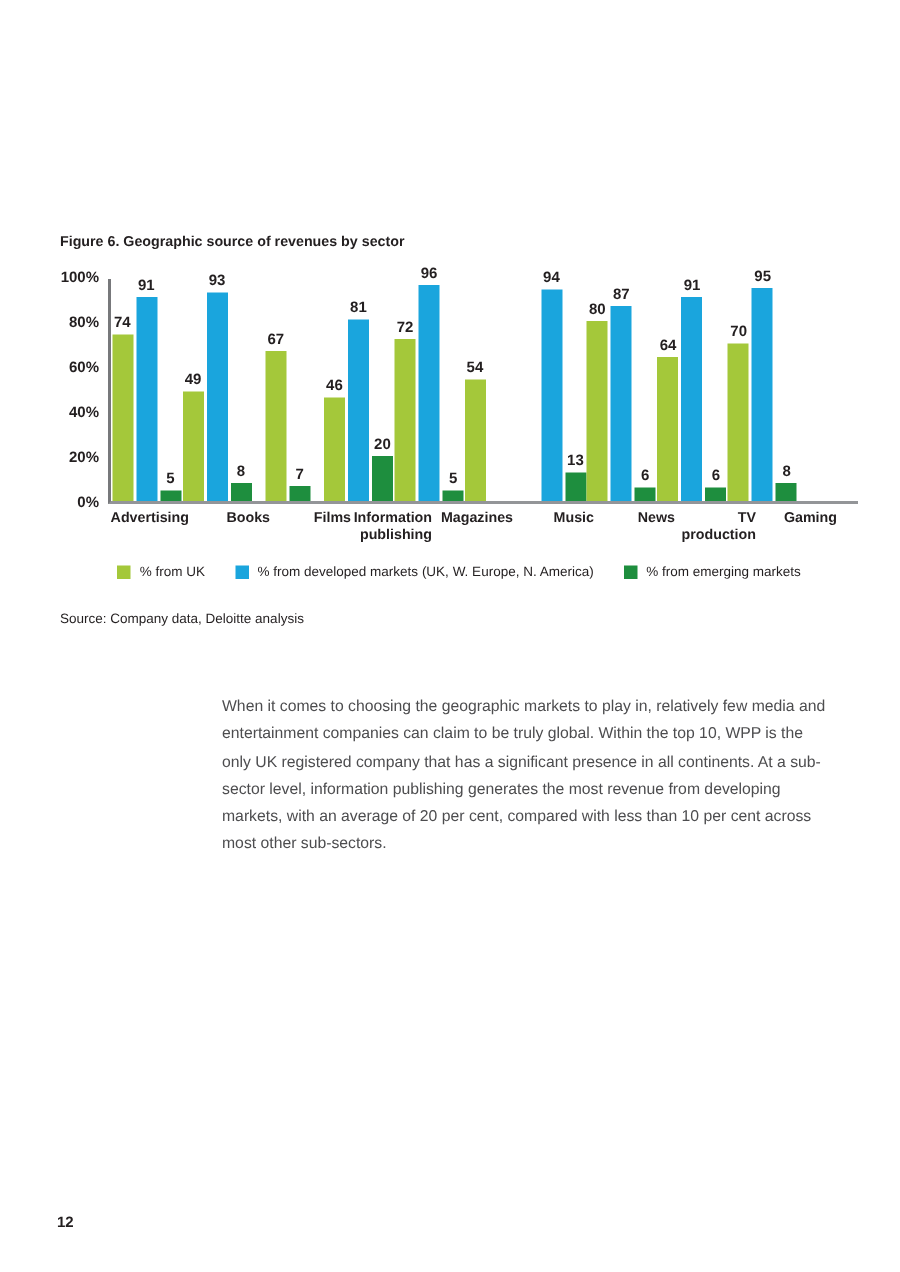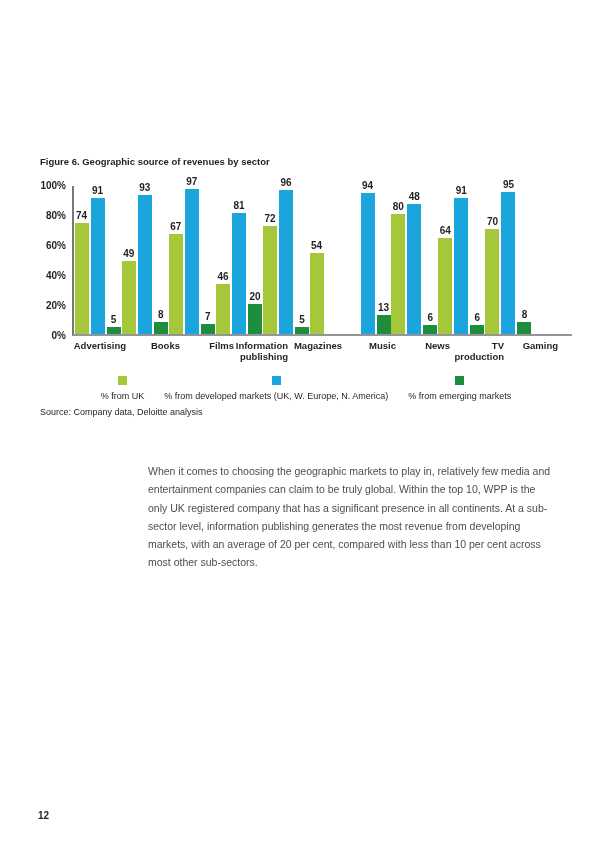--- a/index.html
+++ b/index.html
@@ -39,21 +39,21 @@
   }
   .x-slot { flex:1; display:flex; justify-content:center; }
   .x-label {
     width:54px; text-align:right; font-size:9.5px; font-weight:bold;
     color:#231f20; line-height:11px;
   }
   .legend {
     display:flex; justify-content:center; align-items:center;
     gap:20px; margin-top:14px;
   }
-  .legend-item { display:flex; align-items:center; gap:6px;flex-direction:column; }
+  .legend-item { display:flex; align-items:center; gap:6px; }
   .legend-swatch { width:9px; height:9px; flex:none; }
   .legend-label { font-size:9px; color:#231f20; white-space:nowrap; }
   .source-note {
     position:absolute; left:40px; top:407px; font-size:9px; color:#231f20;
   }
   .body-paragraph {
     position:absolute; left:148px; top:462px; width:404px;
     font-size:10.5px; line-height:18.3px; color:#4d4d4f;
   }
   .page-number {
@@ -98,29 +98,26 @@
               <span class="bval">93</span>
             </div>
             <div class="bar" style="height: 12px; background: rgb(30, 142, 62);">
               <span class="bval">8</span>
             </div>
           </div>
           <div class="group">
             <div class="bar" style="height: 100.5px; background: rgb(164, 200, 58);">
               <span class="bval">67</span>
             </div>
-            <div class="bar" style="height: 145.5px; background: rgb(26, 165, 221);">
-              <span class="bval">97</span>
-            </div>
             <div class="bar" style="height: 10.5px; background: rgb(30, 142, 62);">
               <span class="bval">7</span>
             </div>
           </div>
           <div class="group">
-            <div class="bar" style="height: 50px; background: rgb(164, 200, 58);">
+            <div class="bar" style="height: 69px; background: rgb(164, 200, 58);">
               <span class="bval">46</span>
             </div>
             <div class="bar" style="height: 121.5px; background: rgb(26, 165, 221);">
               <span class="bval">81</span>
             </div>
             <div class="bar" style="height: 30px; background: rgb(30, 142, 62);">
               <span class="bval">20</span>
             </div>
           </div>
           <div class="group">
@@ -143,21 +140,21 @@
             </div>
             <div class="bar" style="height: 19.5px; background: rgb(30, 142, 62);">
               <span class="bval">13</span>
             </div>
           </div>
           <div class="group">
             <div class="bar" style="height: 120px; background: rgb(164, 200, 58);">
               <span class="bval">80</span>
             </div>
             <div class="bar" style="height: 130.5px; background: rgb(26, 165, 221);">
-              <span class="bval">48</span>
+              <span class="bval">87</span>
             </div>
             <div class="bar" style="height: 9px; background: rgb(30, 142, 62);">
               <span class="bval">6</span>
             </div>
           </div>
           <div class="group">
             <div class="bar" style="height: 96px; background: rgb(164, 200, 58);">
               <span class="bval">64</span>
             </div>
             <div class="bar" style="height: 136.5px; background: rgb(26, 165, 221);">

